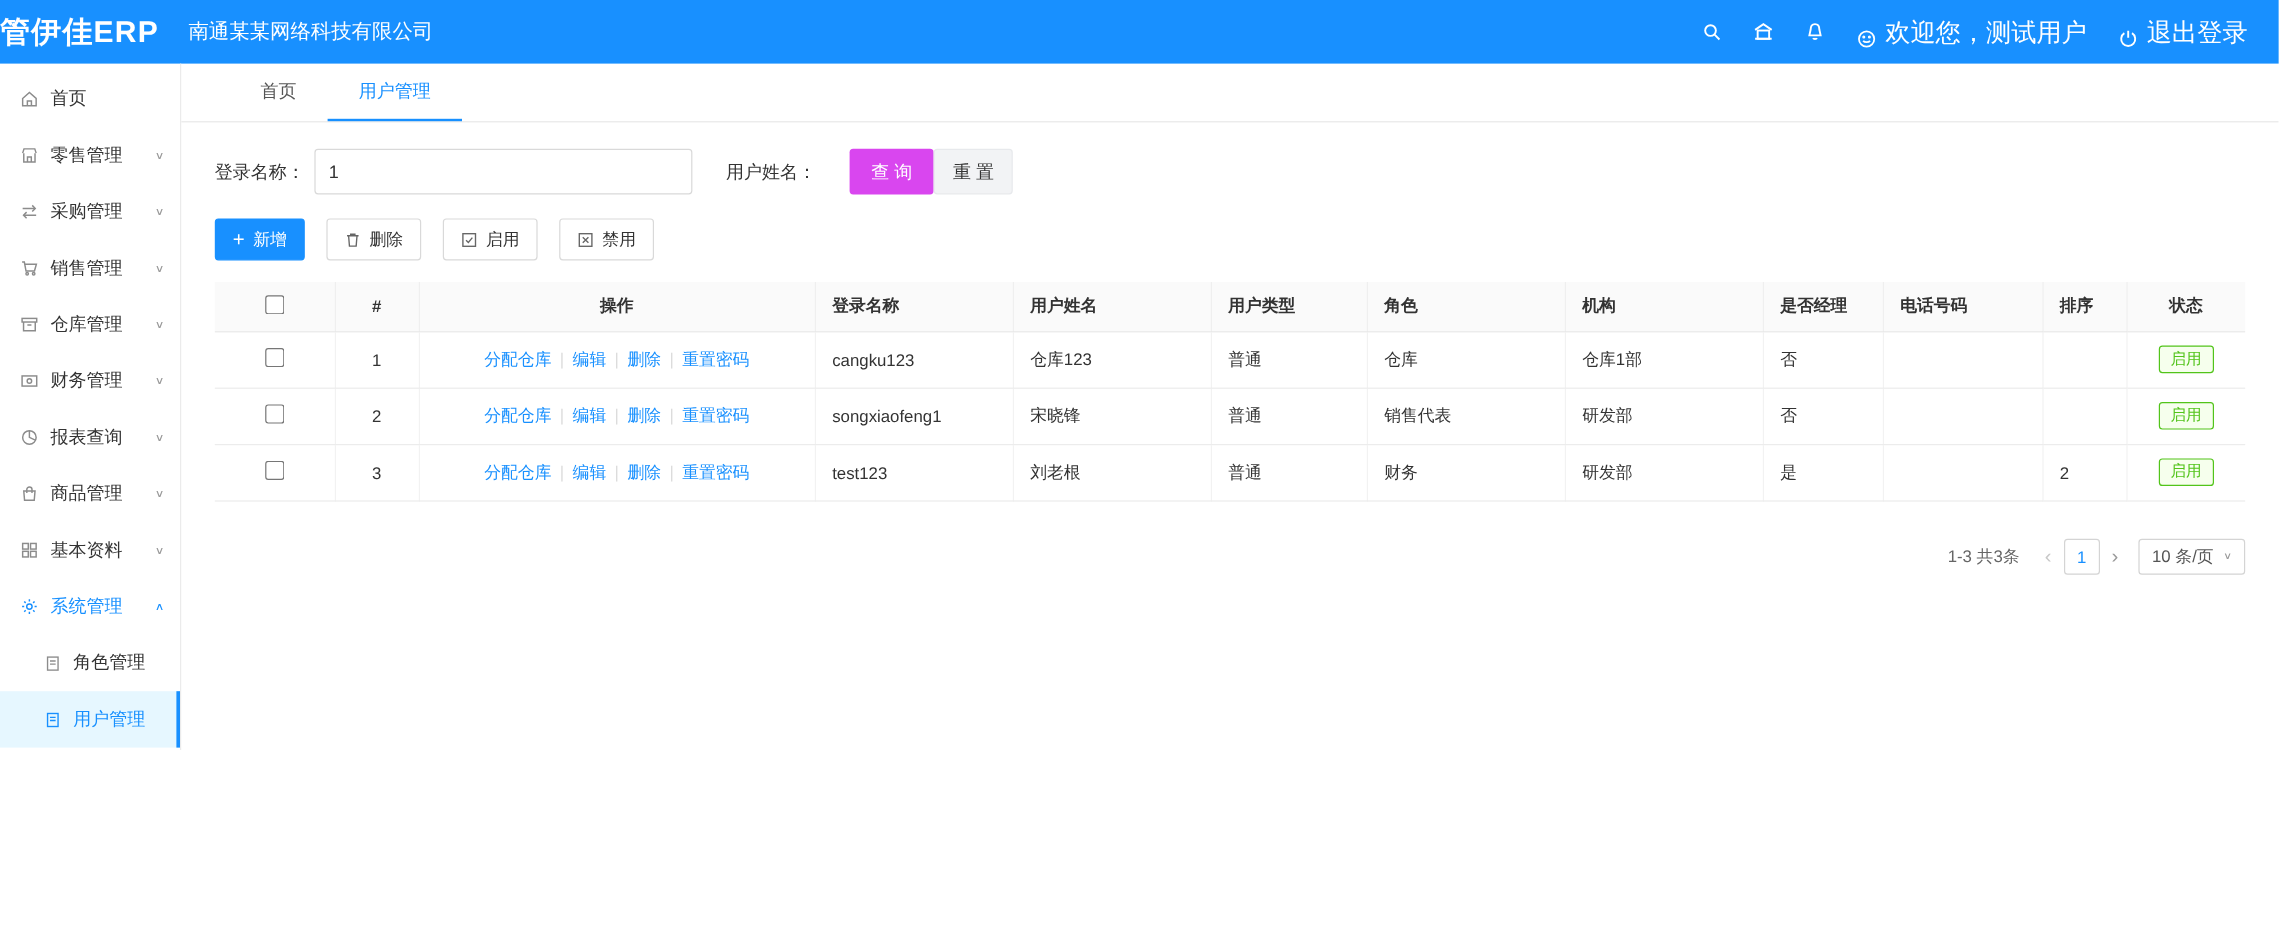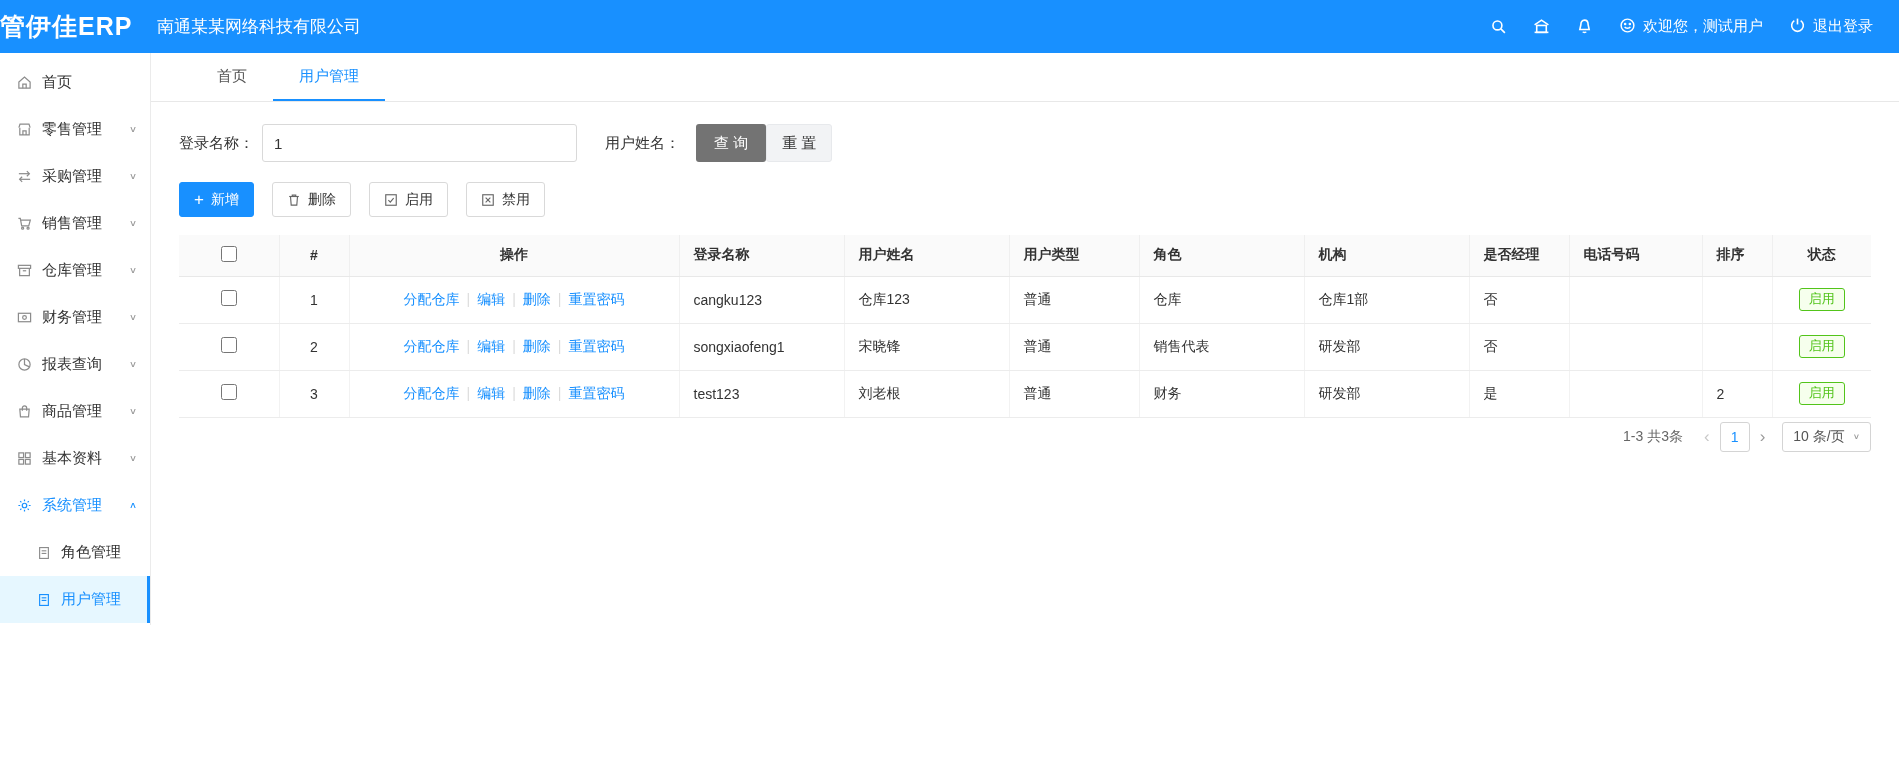--- a/index.html
+++ b/index.html
@@ -4,21 +4,21 @@
 <style>
   *{box-sizing:border-box;margin:0;padding:0}
   html,body{width:1899px;height:773px;overflow:hidden;background:#fff;
     font-family:"Liberation Sans","DejaVu Sans",sans-serif;color:#333;font-size:15px}
 
   
   .topbar{height:53px;background:#1890ff;display:flex;align-items:center;color:#fff}
   .logo{width:151px;font-size:25px;font-weight:bold;letter-spacing:1px;flex:0 0 auto}
   .company{font-size:17px;margin-left:6px;flex:0 0 auto}
   .tspacer{flex:1 1 auto}
-  .tb-ic{display:flex;align-items:flex-start;gap:7px;margin-right:26px;cursor:pointer;font-size:15px}
+  .tb-ic{display:flex;align-items:flex-end;gap:7px;margin-right:26px;cursor:pointer;font-size:21px}
   .tb-ic svg{display:block}
 
   
   .layout{display:flex;height:572px}
   .sidebar{width:151px;flex:0 0 auto;border-right:1px solid #ebebeb;padding-top:6px;overflow:hidden}
   .mi{height:47px;display:flex;align-items:center;padding-left:17px;cursor:pointer;color:#333}
   .mi .ic{margin-right:10px;color:#8c8c8c;flex:0 0 auto}
   .mi .chev{margin-left:auto;margin-right:13px;color:#999;font-size:11px;transform:scaleY(.8)}
   .mi.active{color:#1890ff}
   .mi.active .ic,.mi.active .chev{color:#1890ff}
@@ -35,21 +35,21 @@
 
   
   .content{padding:22px 28px 0 28px}
   .filters{display:flex;align-items:center}
   .flabel{font-size:15px;color:#333}
   .finput{width:315px;height:38px;border:1px solid #d9d9d9;border-radius:3px;padding:0 11px;
     font-size:15px;color:#333;margin-left:8px;outline:none;font-family:inherit}
   .finput::placeholder{color:#bfbfbf}
   .lbl2{margin-left:28px}
   .btn{height:38px;border:none;border-radius:3px;font-size:15px;cursor:pointer;font-family:inherit}
-  .btn-primary{background:#737373;color:#fff;padding:0 18px;margin-left:16px}
+  .btn-primary{background:#d946ef;color:#fff;padding:0 18px;margin-left:28px}
   .btn-plain{background:#f2f3f5;color:#333;border:1px solid #e7e9ec;padding:0 15px;}
 
   .toolbar{display:flex;align-items:center;margin-top:20px}
   .tbtn{height:35px;display:inline-flex;align-items:center;gap:7px;border-radius:3px;font-size:14px;
     cursor:pointer;padding:0 14px;background:#fff;border:1px solid #d9d9d9;color:#333;margin-right:18px;font-family:inherit}
   .tbtn svg{color:#666}
   .tbtn.blue{background:#1890ff;border-color:#1890ff;color:#fff}
   .tbtn.blue .plus{font-size:17px;line-height:1}
 
   
@@ -59,21 +59,21 @@
   td{height:47px;padding:0 14px;border-bottom:1px solid #ececec;border-right:1px solid #f2f2f2;color:#333}
   th:last-child,td:last-child{border-right:none}
   .cc{text-align:center;padding:0 4px}
   a.lnk{color:#1890ff;text-decoration:none;cursor:pointer}
   .sep{color:#dcdcdc;margin:0 7px}
   .cbx{width:16px;height:16px;cursor:pointer;accent-color:#1890ff}
   .badge{display:inline-block;border:1px solid #52c41a;color:#52c41a;background:#f6ffed;
     font-size:13px;padding:2px 9px;border-radius:3px;line-height:1.25}
 
   
-  .pager{display:flex;justify-content:flex-end;align-items:center;margin-top:4px;color:#666;font-size:14px}
+  .pager{display:flex;justify-content:flex-end;align-items:center;margin-top:31px;color:#666;font-size:14px}
   .pg-total{margin-right:14px}
   .pg-arrow{color:#c8c8c8;font-size:17px;padding:0 7px;cursor:pointer;user-select:none}
   .pg-arrow.next{color:#9a9a9a}
   .pg-page{min-width:30px;height:30px;border:1px solid #d4d4d4;border-radius:3px;display:inline-flex;
     align-items:center;justify-content:center;color:#1890ff;cursor:pointer;margin:0 3px;background:#fff}
   .pg-size{height:30px;border:1px solid #d4d4d4;border-radius:3px;display:inline-flex;align-items:center;
     gap:8px;padding:0 10px;margin-left:10px;cursor:pointer;background:#fff;color:#555}
   .pg-size .caret{font-size:10px;color:#999;transform:scaleY(.8)}
 </style>
 </head>

